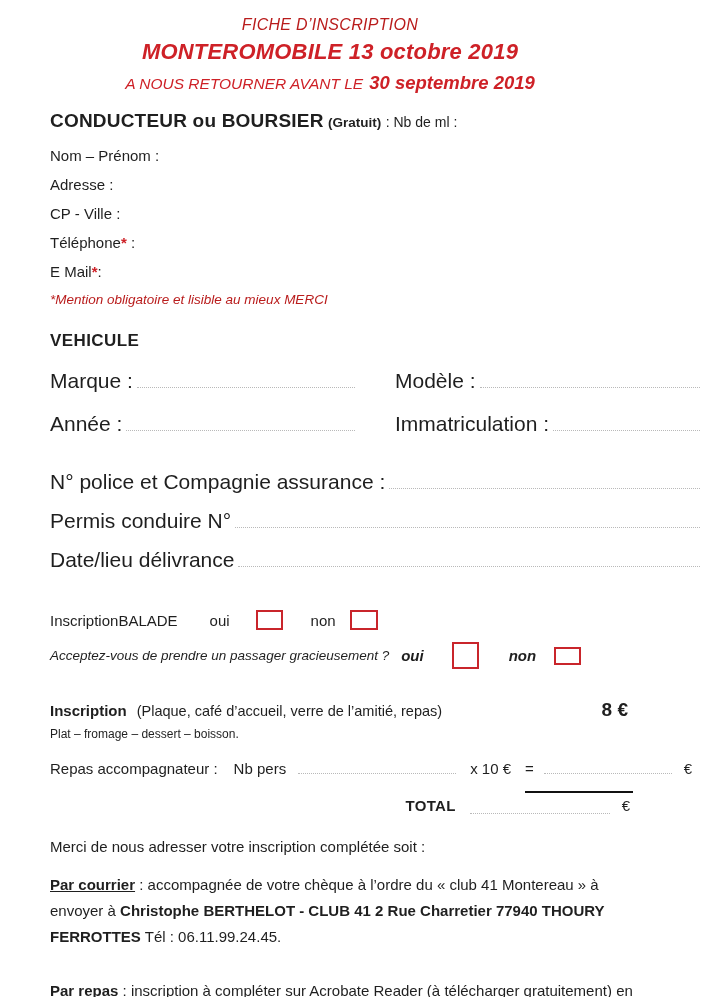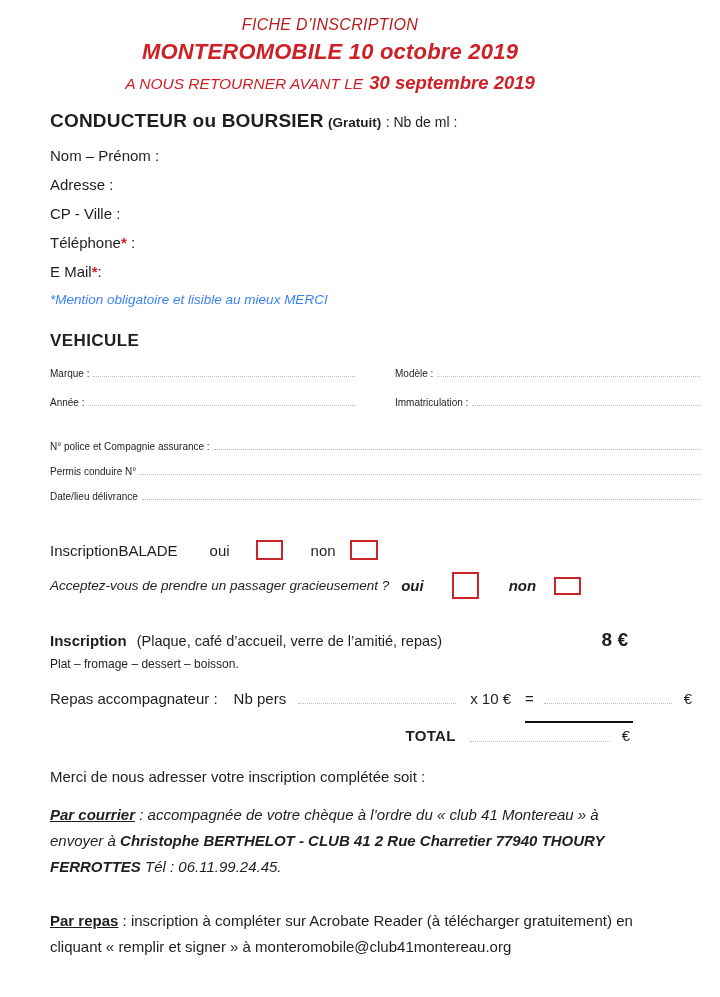--- a/index.html
+++ b/index.html
@@ -22,60 +22,60 @@
   
   .sec1 { margin-top:16px; }
   .sec1 .big   { font-weight:bold; font-size:19px; letter-spacing:.2px; }
   .sec1 .parbd { font-weight:bold; font-size:13.5px; }
   .sec1 .reg   { font-size:14px; }
   .sec2 { margin-top:24px; font-weight:bold; font-size:17px; letter-spacing:.4px; }
   
   .fields { margin-top:15px; font-size:15px; }
   .fields .frow { margin-bottom:12px; }
   .star { color:#ce2127; font-weight:bold; }
-  .note { color:#3b82f6; font-style:italic; font-size:13.5px; margin-top:1px; }
+  .note { color:#b91c1c; font-style:italic; font-size:13.5px; margin-top:1px; }
   
   .dots { flex:1 1 auto; border-bottom:1.5px dotted #b9b9b9; height:1em; min-width:20px; }
   .dots-fix { flex:0 0 auto; border-bottom:1.5px dotted #b9b9b9; height:1em; }
-  .frow-line { display:flex; align-items:baseline; font-size:10px; }
+  .frow-line { display:flex; align-items:baseline; font-size:21px; }
   .frow-line .lbl { white-space:nowrap; margin-right:4px; }
   
   .vgrid { display:grid; grid-template-columns:305px 1fr; column-gap:40px; row-gap:17px; margin-top:16px; }
   .vpolice { margin-top:32px; }
   .vpolice .frow-line { margin-bottom:13px; }
   
   .cb { display:inline-block; border:2px solid #c9252b; background:#fff; flex:0 0 auto; }
   .balade-row { display:flex; align-items:center; margin-top:38px; font-size:15px; }
   .passager-row { display:flex; align-items:center; margin-top:12px; font-style:italic; font-size:13.5px; }
   
   .insc-row { display:flex; align-items:baseline; margin-top:30px; }
   .insc-row .b { font-weight:bold; font-size:15px; }
   .insc-row .det { font-size:14.5px; margin-left:10px; }
   .insc-row .price { margin-left:auto; margin-right:72px; font-weight:bold; font-size:19px; }
   .menu-note { font-size:12px; margin-top:6px; }
   .repas-row { display:flex; align-items:baseline; margin-top:18px; font-size:15px; }
   .total-rule { border-top:2.5px solid #111; width:108px; margin:14px 67px 0 auto; }
-  .total-row { display:flex; align-items:flex-start; justify-content:flex-end; margin-top:4px; font-size:15px; margin-right:70px; }
+  .total-row { display:flex; align-items:flex-end; justify-content:flex-end; margin-top:4px; font-size:15px; margin-right:70px; }
   .total-row .tl { font-weight:bold; letter-spacing:.3px; }
   
   .ftr { font-size:15px; line-height:26px; max-width:605px; }
   .intro { margin-top:20px; }
-  .para { margin-top:12px;font-style:italic; }
+  .para { margin-top:12px; }
   .para2 { margin-top:28px; }
   .ulab { font-weight:bold; text-decoration:underline; }
   .bold { font-weight:bold; }
 </style>
 </head>
 <body>
 
 <div class="page">
 
   <div class="hdr">
     <div class="hdr-line1">FICHE D’INSCRIPTION</div>
-    <div class="hdr-line2">MONTEROMOBILE 10 octobre 2019</div>
+    <div class="hdr-line2">MONTEROMOBILE 13 octobre 2019</div>
     <div class="hdr-line3">
       <span>A NOUS RETOURNER AVANT LE</span><span class="date">30 septembre 2019</span>
     </div>
   </div>
 
   <div class="sec1">
     <span class="big">CONDUCTEUR ou BOURSIER</span>
     <span class="parbd">(Gratuit)</span>
     <span class="reg">: Nb de ml :</span>
   </div>

